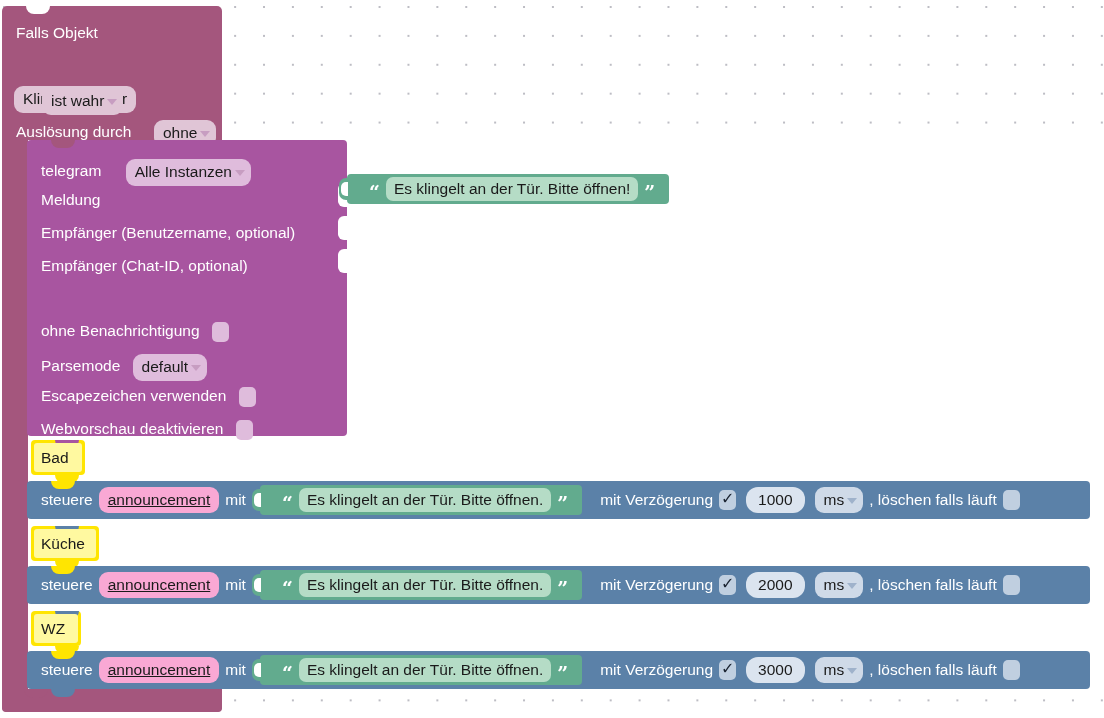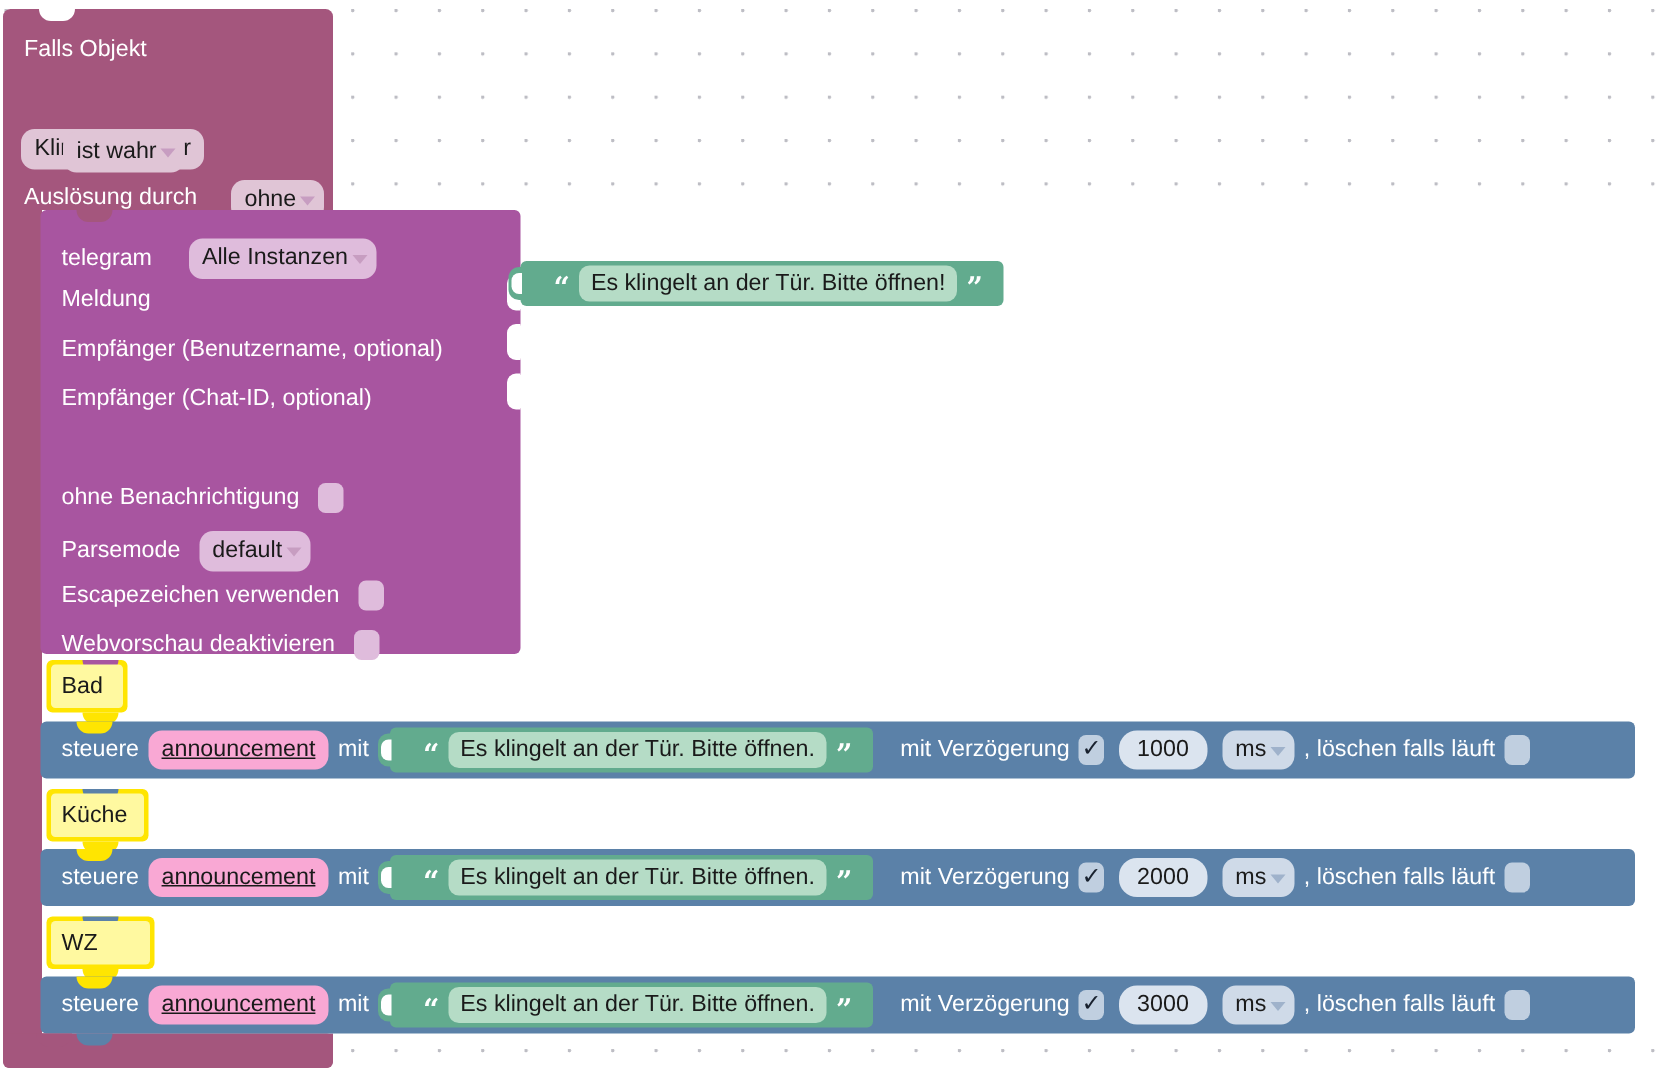--- a/index.html
+++ b/index.html
@@ -457,21 +457,21 @@
       <span class="cbox on-blue checked"></span>
       <span style="display:inline-block;width:10px;"></span>
       <span class="field num">2000</span>
       <span style="display:inline-block;width:10px;"></span>
       <span class="dropdown on-blue">ms</span>
       <span class="txt">, löschen falls läuft</span>
       <span class="cbox on-blue"></span>
     </div>
   </div>
 
-  <div class="note" style="left:31px; top:611px; width:72px;text-decoration:underline;">
+  <div class="note" style="left:31px; top:611px; width:50px;text-decoration:underline;">
     <div class="note-notch from-blue"></div>
     <div class="note-inner">WZ</div>
     <div class="note-bottom-notch"></div>
   </div>
 
   <div class="ctrl-block" style="top:651px;">
     <div class="ctrl-notch"></div>
     <div class="ctrl-bottom-notch"></div>
     <div class="ctrl-inner">
       <span class="txt" style="margin-left:0;">steuere</span>

